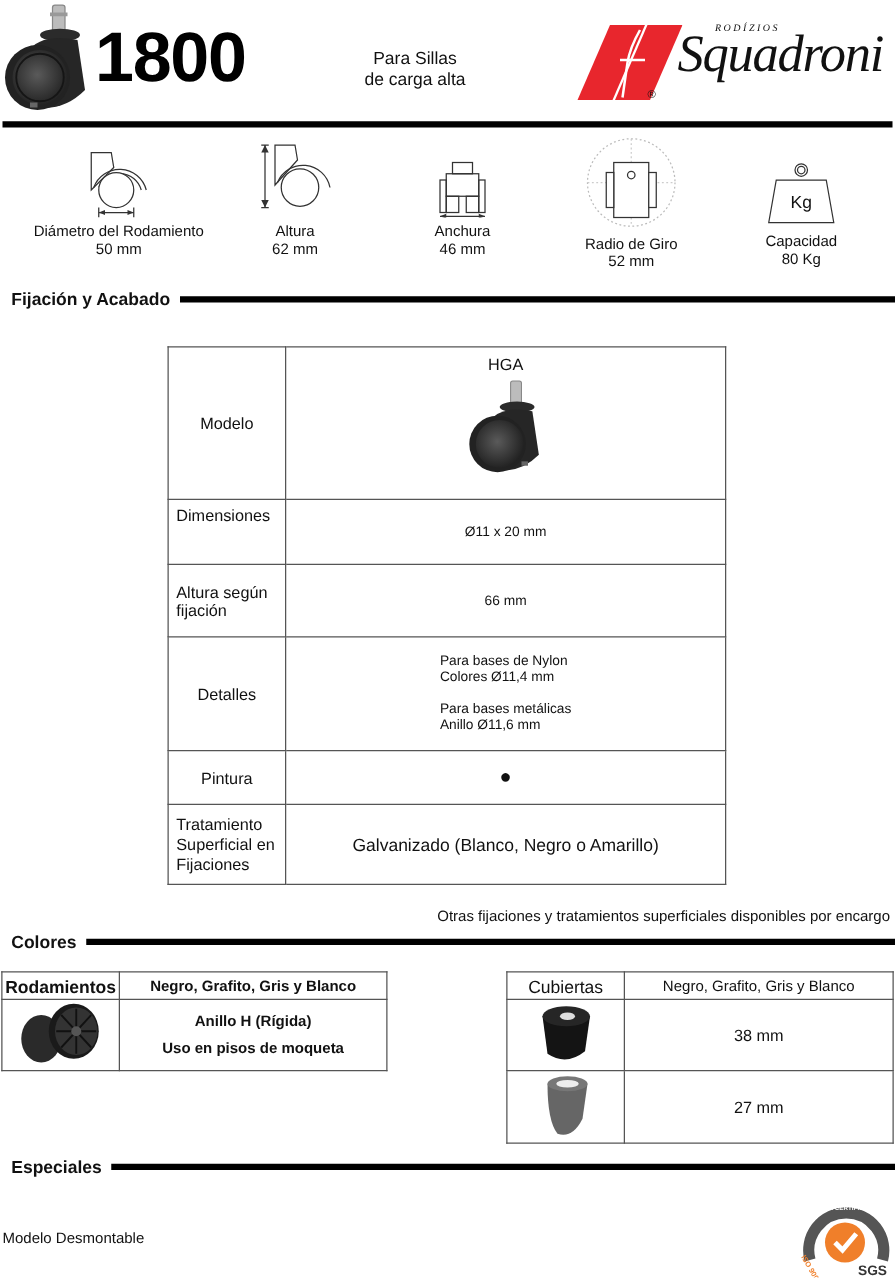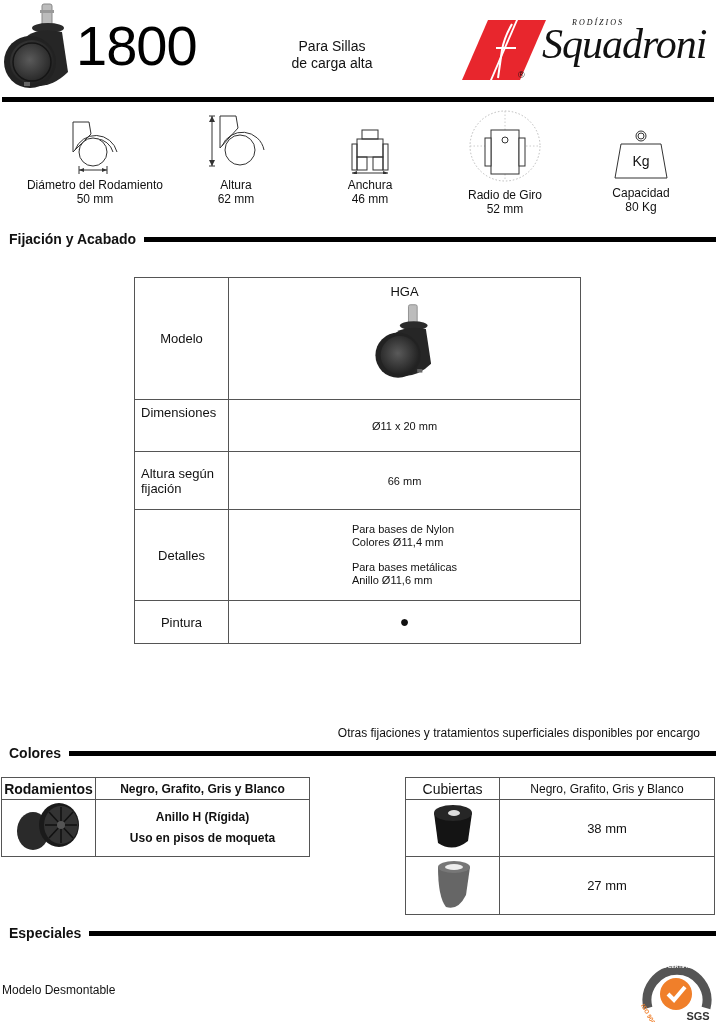--- a/index.html
+++ b/index.html
@@ -2,21 +2,21 @@
 <html><head>
 <meta charset="utf-8">
 <style>
   * { box-sizing: border-box; margin: 0; padding: 0; }
   html, body { width: 716px; height: 1024px; background: #ffffff; overflow: hidden; }
   body { position: relative; font-family: "Liberation Sans", sans-serif; color: #111; }
   .abs { position: absolute; }
 
   
   .hdr-caster { left: 2px; top: 2px; width: 72px; height: 92px; }
-  .model-num { left: 76px; top: 18px; font-size: 56px; font-weight: normal; letter-spacing: -1px; line-height: 1; color: #000; }
+  .model-num { left: 76px; top: 18px; font-size: 56px; font-weight: bold; letter-spacing: -1px; line-height: 1; color: #000; }
   .subtitle { left: 270px; top: 38px; width: 124px; text-align: center; font-size: 14px; line-height: 17px; }
   .logo { left: 460px; top: 16px; width: 256px; height: 70px; }
   .logo-brand { position: absolute; left: 82px; top: 4px; font-family: "Liberation Serif", serif; font-style: italic; font-size: 42px; color: #111; letter-spacing: -1px; }
   .logo-small { position: absolute; left: 112px; top: 2px; font-family: "Liberation Serif", serif; font-style: italic; font-size: 8px; letter-spacing: 2px; color: #111; }
   .logo-reg { position: absolute; left: 58px; top: 54px; font-size: 9px; }
   .hr-top { left: 2px; top: 97px; width: 712px; height: 5px; background: #000; }
 
   
   .spec { top: 112px; text-align: center; font-size: 12px; line-height: 14px; }
   .spec svg { display: block; margin: 0 auto 4px auto; }
@@ -29,21 +29,21 @@
   
   table.spec-tbl { position: absolute; left: 134px; top: 277px; width: 447px; border-collapse: collapse; font-size: 13px; }
   .spec-tbl td { border: 1px solid #555; vertical-align: middle; }
   .spec-tbl td.lbl { width: 94px; padding: 4px 6px; }
   .spec-tbl td.val { text-align: center; font-size: 11px; }
 
   
   table.ctbl { position: absolute; border-collapse: collapse; font-size: 12px; }
   .ctbl td { border: 1px solid #555; text-align: center; vertical-align: middle; }
 
-  .footnote { right: 16px; top: 726px; font-size: 12px; }
+  .footnote { right: 4px; top: 726px; font-size: 12px; }
   .especial-text { left: 2px; top: 983px; font-size: 12px; }
   .sgs { left: 640px; top: 954px; width: 72px; height: 68px; }
 </style>
 </head>
 <body>
 
 <svg class="abs hdr-caster" viewBox="0 0 72 92">
   <defs>
     <radialGradient id="wg" cx="0.45" cy="0.45" r="0.6">
       <stop offset="0" stop-color="#5a5a5a"></stop>
@@ -188,20 +188,24 @@
         <div style="height:12px"></div>
         <div>Para bases metálicas</div>
         <div>Anillo  Ø11,6 mm</div>
       </div>
     </td>
   </tr>
   <tr style="height:43px">
     <td class="lbl" style="text-align:center">Pintura</td>
     <td class="val" style="font-size:16px;">●</td>
   </tr>
+  <tr style="height:64px">
+    <td class="lbl" style="line-height:16px;">Tratamiento Superficial en Fijaciones</td>
+    <td class="val" style="font-size:14px;">Galvanizado (Blanco, Negro o Amarillo)</td>
+  </tr>
 </tbody>
   </table>
 
 <div class="abs footnote">Otras fijaciones y tratamientos superficiales disponibles por encargo</div>
 
 <div class="abs section" style="top:745px;">
   <span class="section-title">Colores</span>
   <span class="section-bar"></span>
 </div>
 

